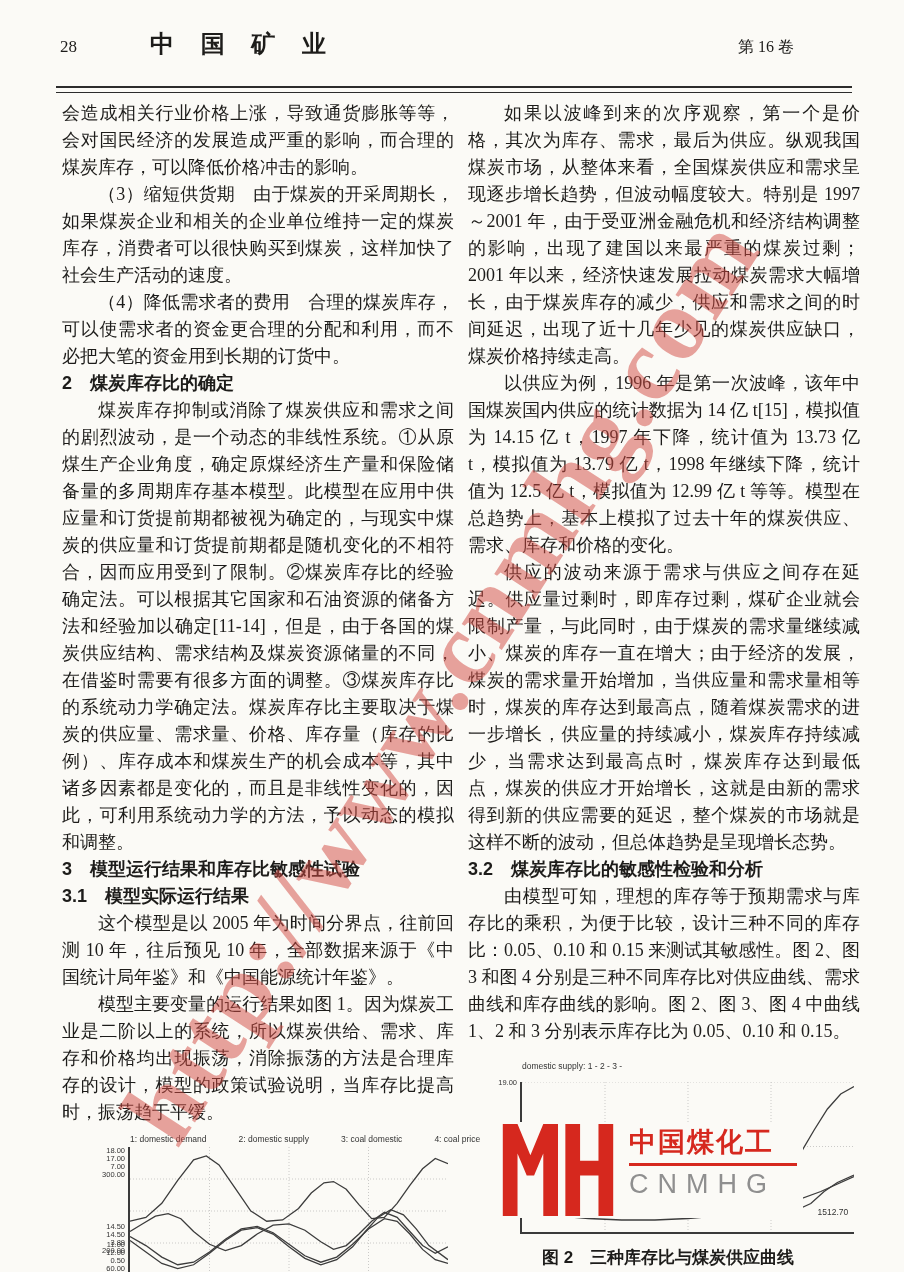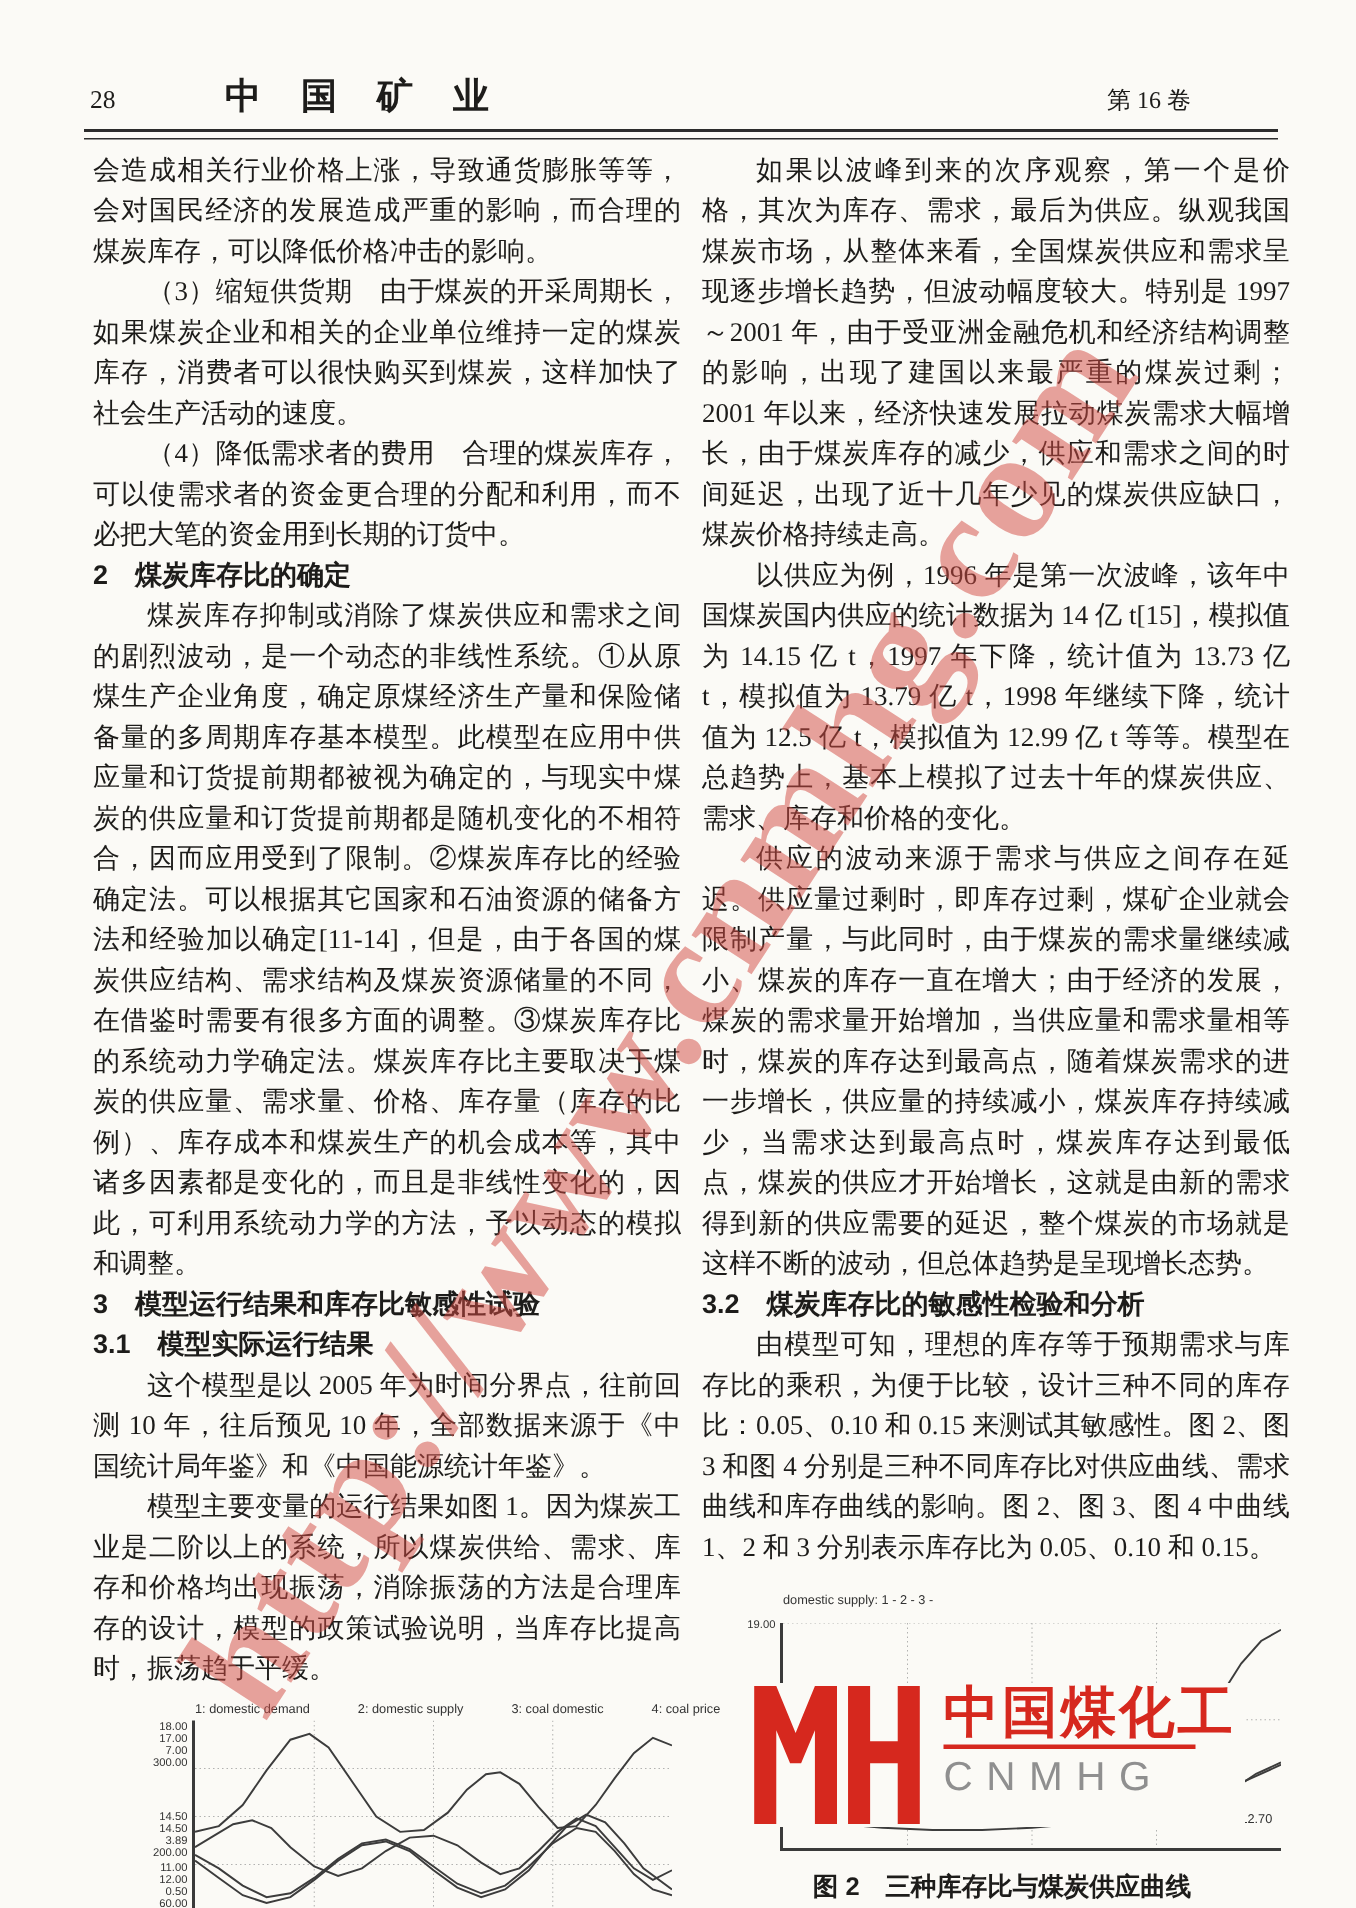--- a/index.html
+++ b/index.html
@@ -2,41 +2,41 @@
 <html><head>
 <meta charset="utf-8">
 <style>
   html,body{margin:0;padding:0;}
   body{
     width:904px;height:1272px;position:relative;overflow:hidden;
     background:#fbfaf6;color:#1d1c1a;
     font-family:"Liberation Serif","DejaVu Serif",serif;
   }
   
-  .header{position:absolute;left:60px;top:48px;width:788px;display:flex;align-items:baseline;}
+  .header{position:absolute;left:60px;top:28px;width:788px;display:flex;align-items:baseline;}
   .pageno{width:90px;font-size:17px;}
   .jtitle{flex:1;text-align:left;font-size:24px;font-weight:bold;letter-spacing:10px;font-family:"Liberation Sans","DejaVu Sans",sans-serif;}
   .vol{width:110px;text-align:left;font-size:16px;}
   .hrule{position:absolute;left:56px;top:86px;width:796px;height:4px;border-top:2px solid #2c2c2c;border-bottom:1px solid #2c2c2c;}
   
   .col{position:absolute;top:100px;width:392px;font-size:18px;line-height:27px;text-align:justify;}
   .col-left{left:62px;}
   .col-right{left:468px;}
   .col p{margin:0;}
   .indent{text-indent:2em;}
   .hsec{margin:0;font-family:"Liberation Sans","DejaVu Sans",sans-serif;font-weight:bold;font-size:18px;line-height:27px;}
   
   .fig{margin-top:8px;}
   .fig1{margin-left:24px;width:362px;}
   .fig-legend{display:flex;gap:32px;font-family:"Liberation Sans","DejaVu Sans",sans-serif;font-size:8.5px;line-height:11px;color:#333;margin-left:44px;white-space:nowrap;}
   .fig-main{display:flex;margin-top:2px;}
   .yaxis{width:42px;position:relative;font-family:"Liberation Sans","DejaVu Sans",sans-serif;font-size:7.5px;line-height:8px;text-align:right;color:#333;padding-right:3px;box-sizing:border-box;}
   .yaxis .ygrp{position:absolute;right:3px;}
   .fig1 .yg-top{top:0;}
-  .fig1 .yg-mid{top:60px;}
+  .fig1 .yg-mid{top:76px;}
   .fig1 .yg-bot{top:94px;}
   .plotbox{flex:1;position:relative;border-left:2px solid #3a3a3a;border-bottom:2px solid #3a3a3a;}
   .fig1 .plotbox{height:128px;}
   .plotbox svg{position:absolute;left:0;top:0;width:100%;height:100%;}
   .fig-caption{margin-top:12px;text-align:center;font-family:"Liberation Sans","DejaVu Sans",sans-serif;font-weight:bold;font-size:17px;line-height:24px;}
   
   .fig2{margin-left:14px;width:372px;}
   .fig2-title{font-family:"Liberation Sans","DejaVu Sans",sans-serif;font-size:8.5px;color:#333;margin-left:40px;}
   .fig2 .yaxis{width:38px;}
   .fig2 .plotbox{height:150px;}
@@ -49,21 +49,21 @@
   .watermark{
     position:absolute;left:440px;top:680px;z-index:5;pointer-events:none;
     transform:translate(-50%,-50%) rotate(-57deg);
     font-family:"Liberation Serif","DejaVu Serif",serif;font-weight:bold;
     font-size:104px;color:#d24a42;opacity:.5;white-space:nowrap;letter-spacing:2px;
   }
   
   .logo{position:absolute;left:497px;top:1122px;z-index:6;display:flex;align-items:flex-start;background:#fbfaf6;padding:2px 6px 2px 2px;}
   .logo-mark{width:118px;height:92px;}
   .logo-text{margin-left:12px;display:flex;flex-direction:column;}
-  .logo-cn{font-family:"Liberation Sans","DejaVu Sans",sans-serif;font-weight:bold;font-size:37px;line-height:36px;color:#d6281e;letter-spacing:2px;}
+  .logo-cn{font-family:"Liberation Sans","DejaVu Sans",sans-serif;font-weight:bold;font-size:27px;line-height:36px;color:#d6281e;letter-spacing:2px;}
   .logo-rule{height:3px;background:#d6281e;width:168px;margin:3px 0 2px 0;}
   .logo-en{font-family:"Liberation Sans","DejaVu Sans",sans-serif;font-size:27px;line-height:32px;color:#8f8f8f;letter-spacing:9px;}
 </style>
 </head>
 <body>
 
 <div class="header">
   <div class="pageno">28</div>
   <div class="jtitle">中 国 矿 业</div>
   <div class="vol">第 16 卷</div>

